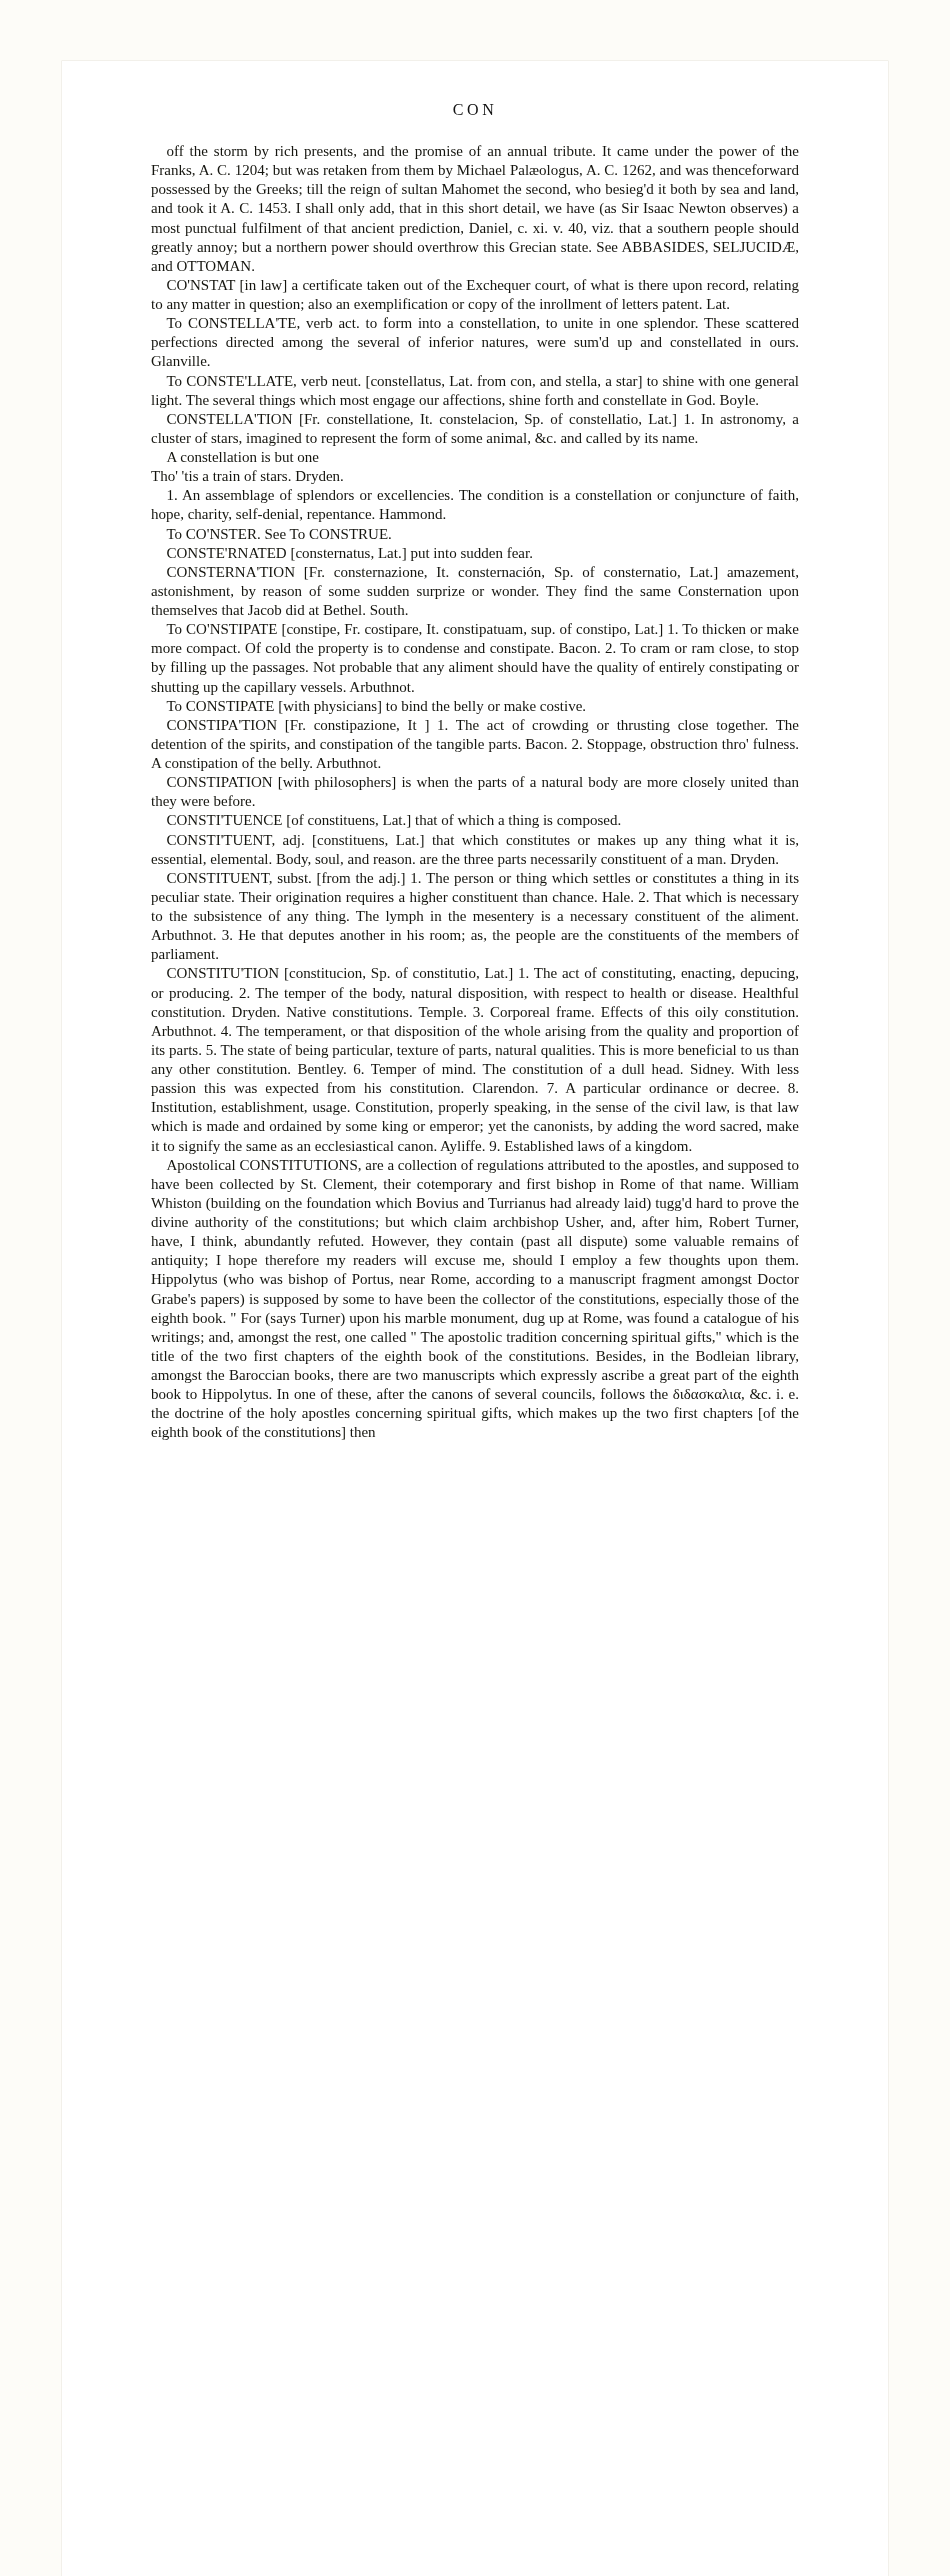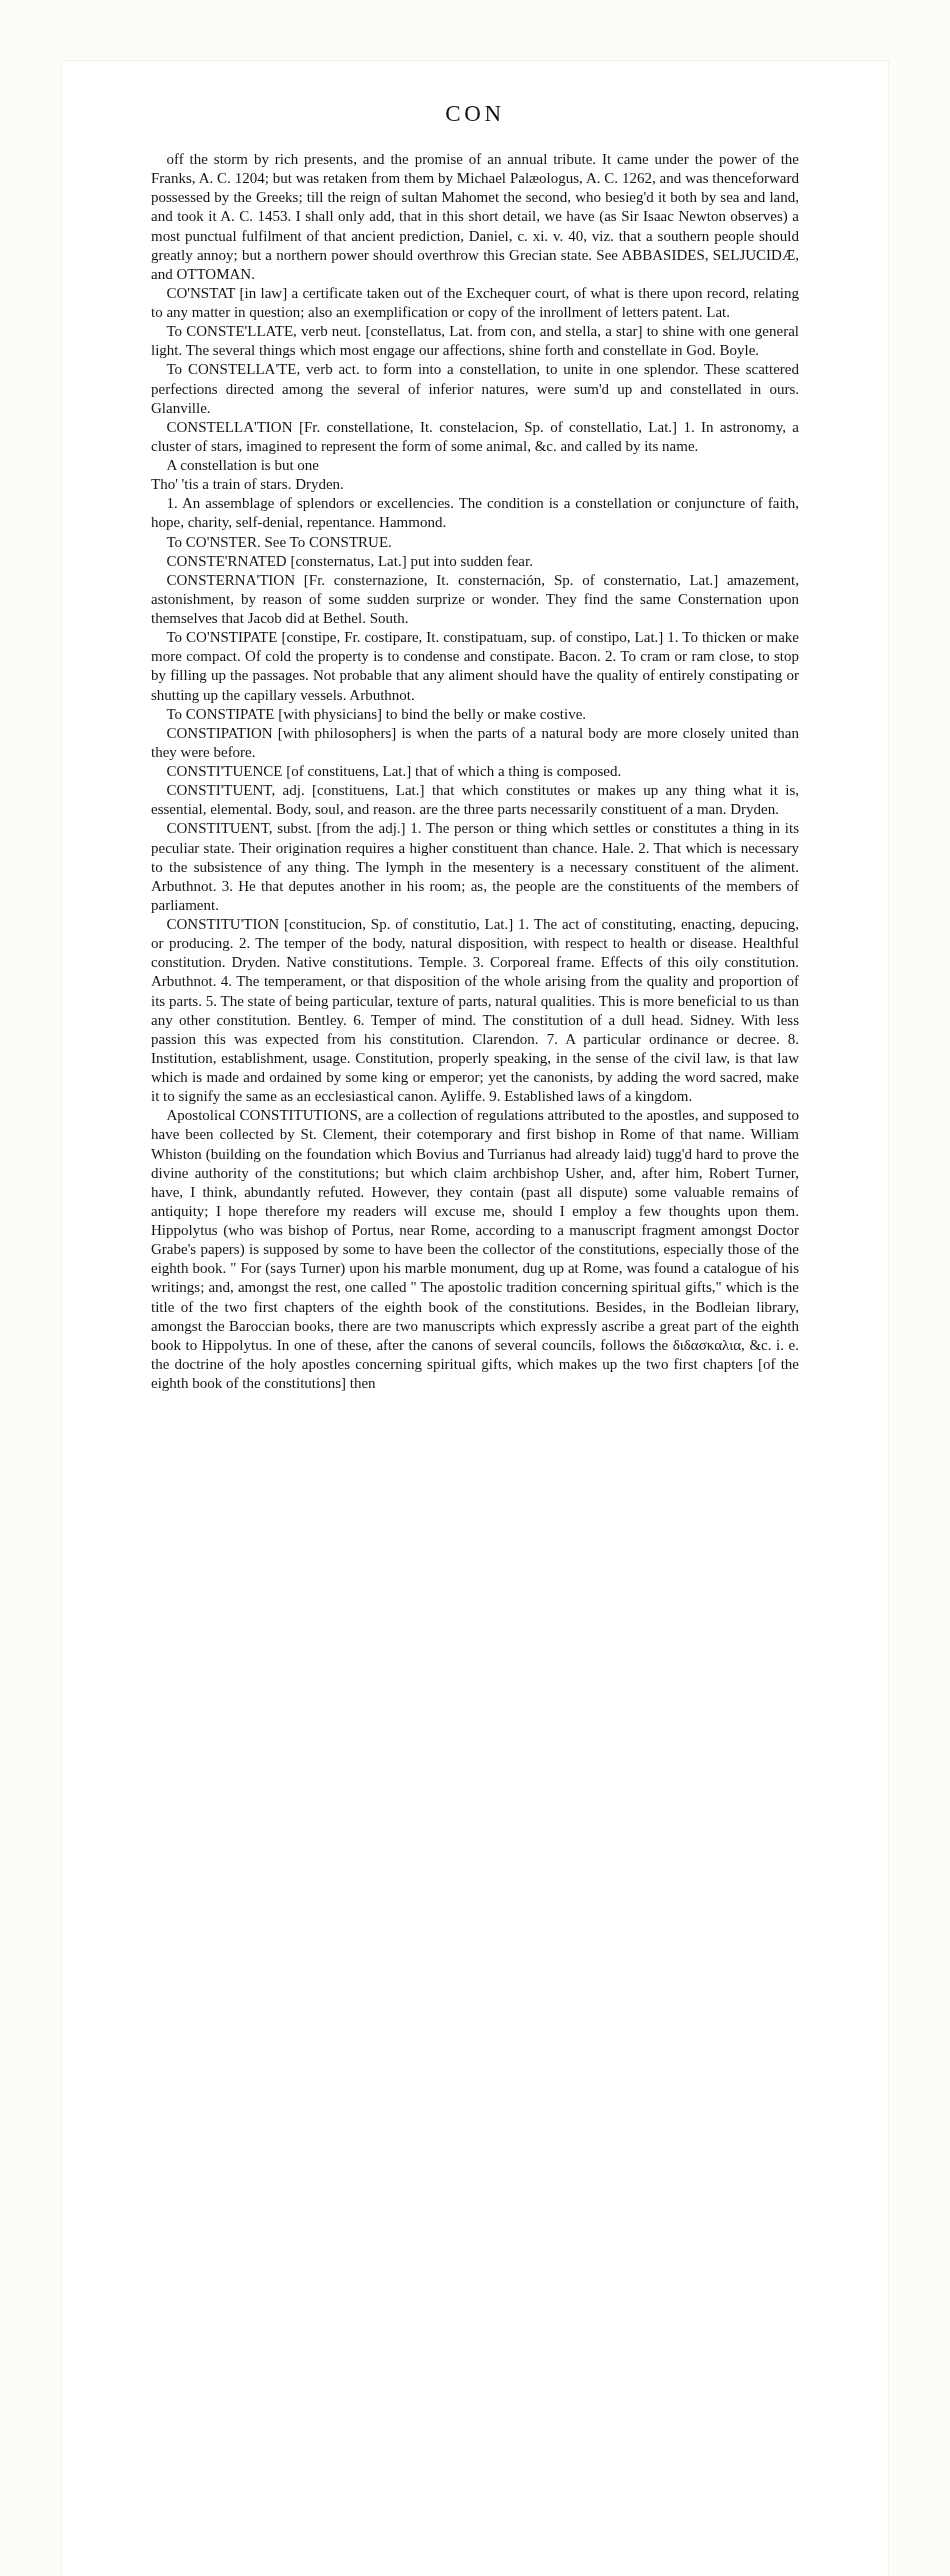--- a/index.html
+++ b/index.html
@@ -26,21 +26,21 @@
     top: 61px;
     width: 826px;
     min-height: 3091px;
     background: #ffffff;
     box-shadow: 0 0 0 0.5px #e7e4dc;
     box-sizing: border-box;
     padding: 40px 89px 46px 89px;
   }
   .header {
     text-align: center;
-    font-size: 23px;
+    font-size: 16px;
     letter-spacing: 3.6px;
     font-family: "Liberation Serif", serif;
     margin: 0 0 23px 0;
     color: #111;
   }
   .col {
     font-size: 15px;
     line-height: 1.275;
     text-align: justify;
     color: #15150f;
@@ -69,31 +69,32 @@
 <div class="page">
   <div class="edge-l"></div>
   <div class="edge-r"></div>
 
   <div class="scan">
     <div class="header">CON</div>
 
     <div class="col">
       <p class="para">off the storm by rich presents, and the promise of an annual tribute. It came under the power of the Franks, A. C. 1204; but was retaken from them by Michael Palæologus, A. C. 1262, and was thenceforward possessed by the Greeks; till the reign of sultan Mahomet the second, who besieg'd it both by sea and land, and took it A. C. 1453. I shall only add, that in this short detail, we have (as Sir Isaac Newton observes) a most punctual fulfilment of that ancient prediction, Daniel, c. xi. v. 40, viz. that a southern people should greatly annoy; but a northern power should overthrow this Grecian state. See ABBASIDES, SELJUCIDÆ, and OTTOMAN.</p>
       <p class="para">CO'NSTAT [in law] a certificate taken out of the Exchequer court, of what is there upon record, relating to any matter in question; also an exemplification or copy of the inrollment of letters patent. Lat.</p>
+      <p class="para">To CONSTELLA'TE, verb act. to form into a constellation, to unite in one splendor. These scattered perfections directed among the several of inferior natures, were sum'd up and constellated in ours. Glanville.</p>
       <p class="para">To CONSTE'LLATE, verb neut. [constellatus, Lat. from con, and stella, a star] to shine with one general light. The several things which most engage our affections, shine forth and constellate in God. Boyle.</p>
-      <p class="para">To CONSTELLA'TE, verb act. to form into a constellation, to unite in one splendor. These scattered perfections directed among the several of inferior natures, were sum'd up and constellated in ours. Glanville.</p>
       <p class="para">CONSTELLA'TION [Fr. constellatione, It. constelacion, Sp. of constellatio, Lat.] 1. In astronomy, a cluster of stars, imagined to represent the form of some animal, &amp;c. and called by its name.</p>
       <p class="para">A constellation is but one</p>
       <p class="para noindent">Tho' 'tis a train of stars. Dryden.</p>
       <p class="para">1. An assemblage of splendors or excellencies. The condition is a constellation or conjuncture of faith, hope, charity, self-denial, repentance. Hammond.</p>
       <p class="para">To CO'NSTER. See To CONSTRUE.</p>
       <p class="para">CONSTE'RNATED [consternatus, Lat.] put into sudden fear.</p>
       <p class="para">CONSTERNA'TION [Fr. consternazione, It. consternación, Sp. of consternatio, Lat.] amazement, astonishment, by reason of some sudden surprize or wonder. They find the same Consternation upon themselves that Jacob did at Bethel. South.</p>
       <p class="para">To CO'NSTIPATE [constipe, Fr. costipare, It. constipatuam, sup. of constipo, Lat.] 1. To thicken or make more compact. Of cold the property is to condense and constipate. Bacon. 2. To cram or ram close, to stop by filling up the passages. Not probable that any aliment should have the quality of entirely constipating or shutting up the capillary vessels. Arbuthnot.</p>
       <p class="para">To CONSTIPATE [with physicians] to bind the belly or make costive.</p>
+      <p class="para">CONSTIPA'TION [Fr. constipazione, It ] 1. The act of crowding or thrusting close together. The detention of the spirits, and constipation of the tangible parts. Bacon. 2. Stoppage, obstruction thro' fulness. A constipation of the belly. Arbuthnot.</p>
       <p class="para">CONSTIPATION [with philosophers] is when the parts of a natural body are more closely united than they were before.</p>
       <p class="para">CONSTI'TUENCE [of constituens, Lat.] that of which a thing is composed.</p>
       <p class="para">CONSTI'TUENT, adj. [constituens, Lat.] that which constitutes or makes up any thing what it is, essential, elemental. Body, soul, and reason. are the three parts necessarily constituent of a man. Dryden.</p>
       <p class="para">CONSTITUENT, subst. [from the adj.] 1. The person or thing which settles or constitutes a thing in its peculiar state. Their origination requires a higher constituent than chance. Hale. 2. That which is necessary to the subsistence of any thing. The lymph in the mesentery is a necessary constituent of the aliment. Arbuthnot. 3. He that deputes another in his room; as, the people are the constituents of the members of parliament.</p>
       <p class="para">CONSTITU'TION [constitucion, Sp. of constitutio, Lat.] 1. The act of constituting, enacting, depucing, or producing. 2. The temper of the body, natural disposition, with respect to health or disease. Healthful constitution. Dryden. Native constitutions. Temple. 3. Corporeal frame. Effects of this oily constitution. Arbuthnot. 4. The temperament, or that disposition of the whole arising from the quality and proportion of its parts. 5. The state of being particular, texture of parts, natural qualities. This is more beneficial to us than any other constitution. Bentley. 6. Temper of mind. The constitution of a dull head. Sidney. With less passion this was expected from his constitution. Clarendon. 7. A particular ordinance or decree. 8. Institution, establishment, usage. Constitution, properly speaking, in the sense of the civil law, is that law which is made and ordained by some king or emperor; yet the canonists, by adding the word sacred, make it to signify the same as an ecclesiastical canon. Ayliffe. 9. Established laws of a kingdom.</p>
       <p class="para">Apostolical CONSTITUTIONS, are a collection of regulations attributed to the apostles, and supposed to have been collected by St. Clement, their cotemporary and first bishop in Rome of that name. William Whiston (building on the foundation which Bovius and Turrianus had already laid) tugg'd hard to prove the divine authority of the constitutions; but which claim archbishop Usher, and, after him, Robert Turner, have, I think, abundantly refuted. However, they contain (past all dispute) some valuable remains of antiquity; I hope therefore my readers will excuse me, should I employ a few thoughts upon them. Hippolytus (who was bishop of Portus, near Rome, according to a manuscript fragment amongst Doctor Grabe's papers) is supposed by some to have been the collector of the constitutions, especially those of the eighth book. " For (says Turner) upon his marble monument, dug up at Rome, was found a catalogue of his writings; and, amongst the rest, one called " The apostolic tradition concerning spiritual gifts," which is the title of the two first chapters of the eighth book of the constitutions. Besides, in the Bodleian library, amongst the Baroccian books, there are two manuscripts which expressly ascribe a great part of the eighth book to Hippolytus. In one of these, after the canons of several councils, follows the διδασκαλια, &amp;c. i. e. the doctrine of the holy apostles concerning spiritual gifts, which makes up the two first chapters [of the eighth book of the constitutions] then</p>
     </div>
   </div>
 
 </div>

